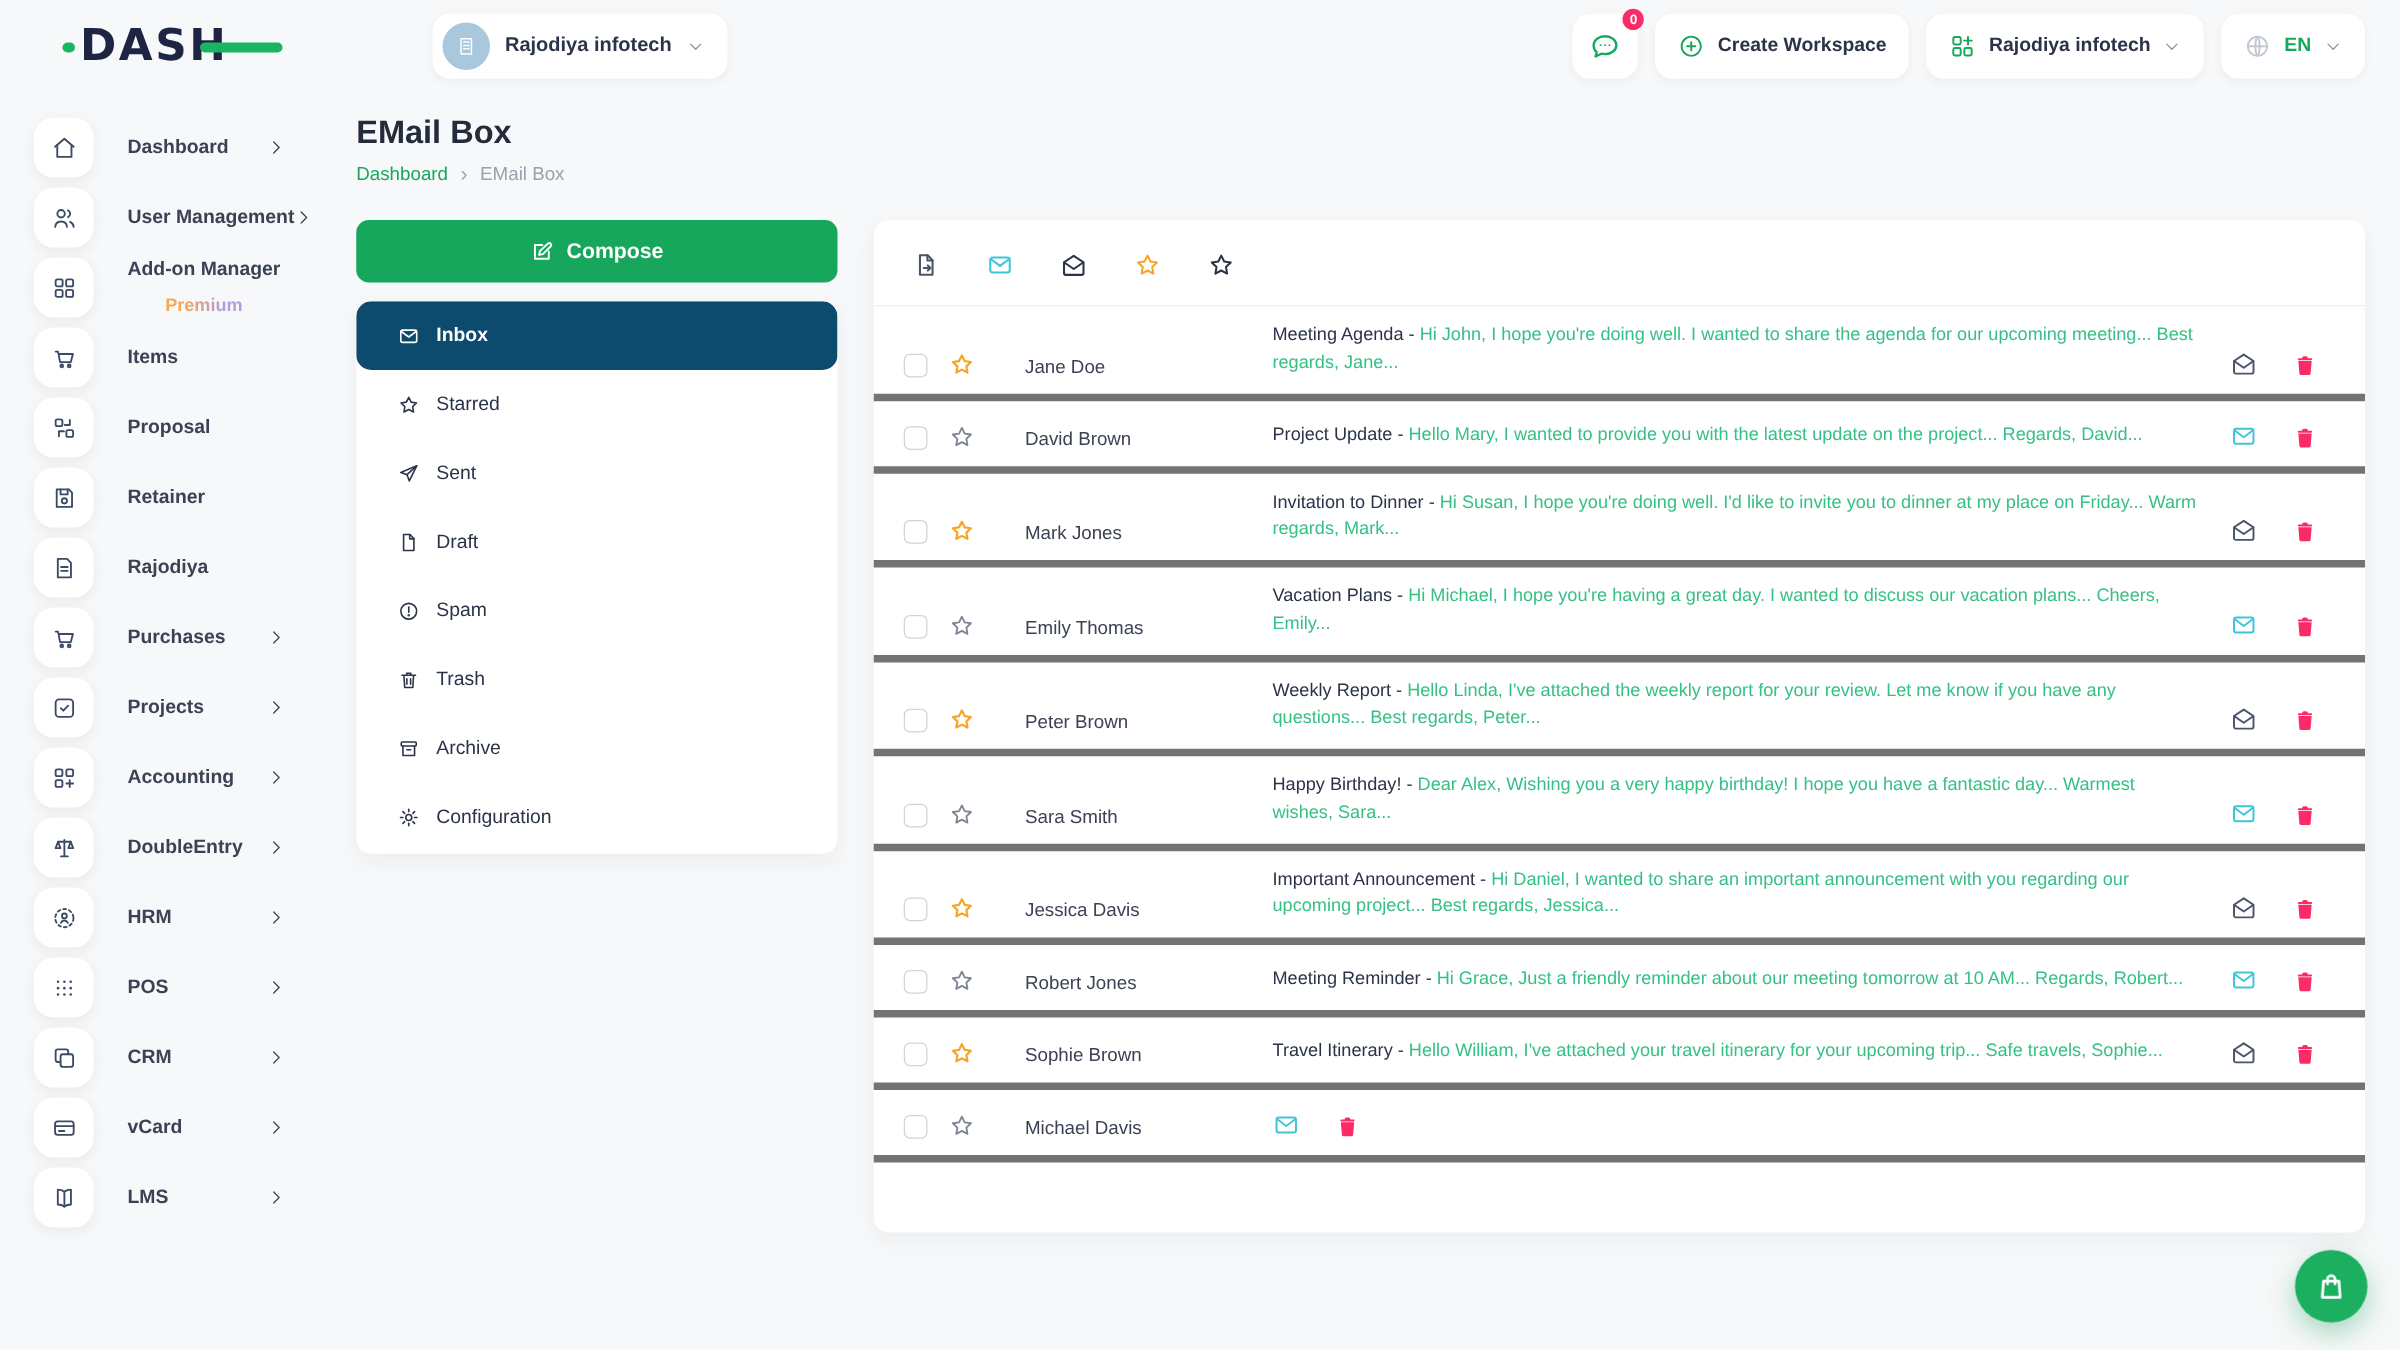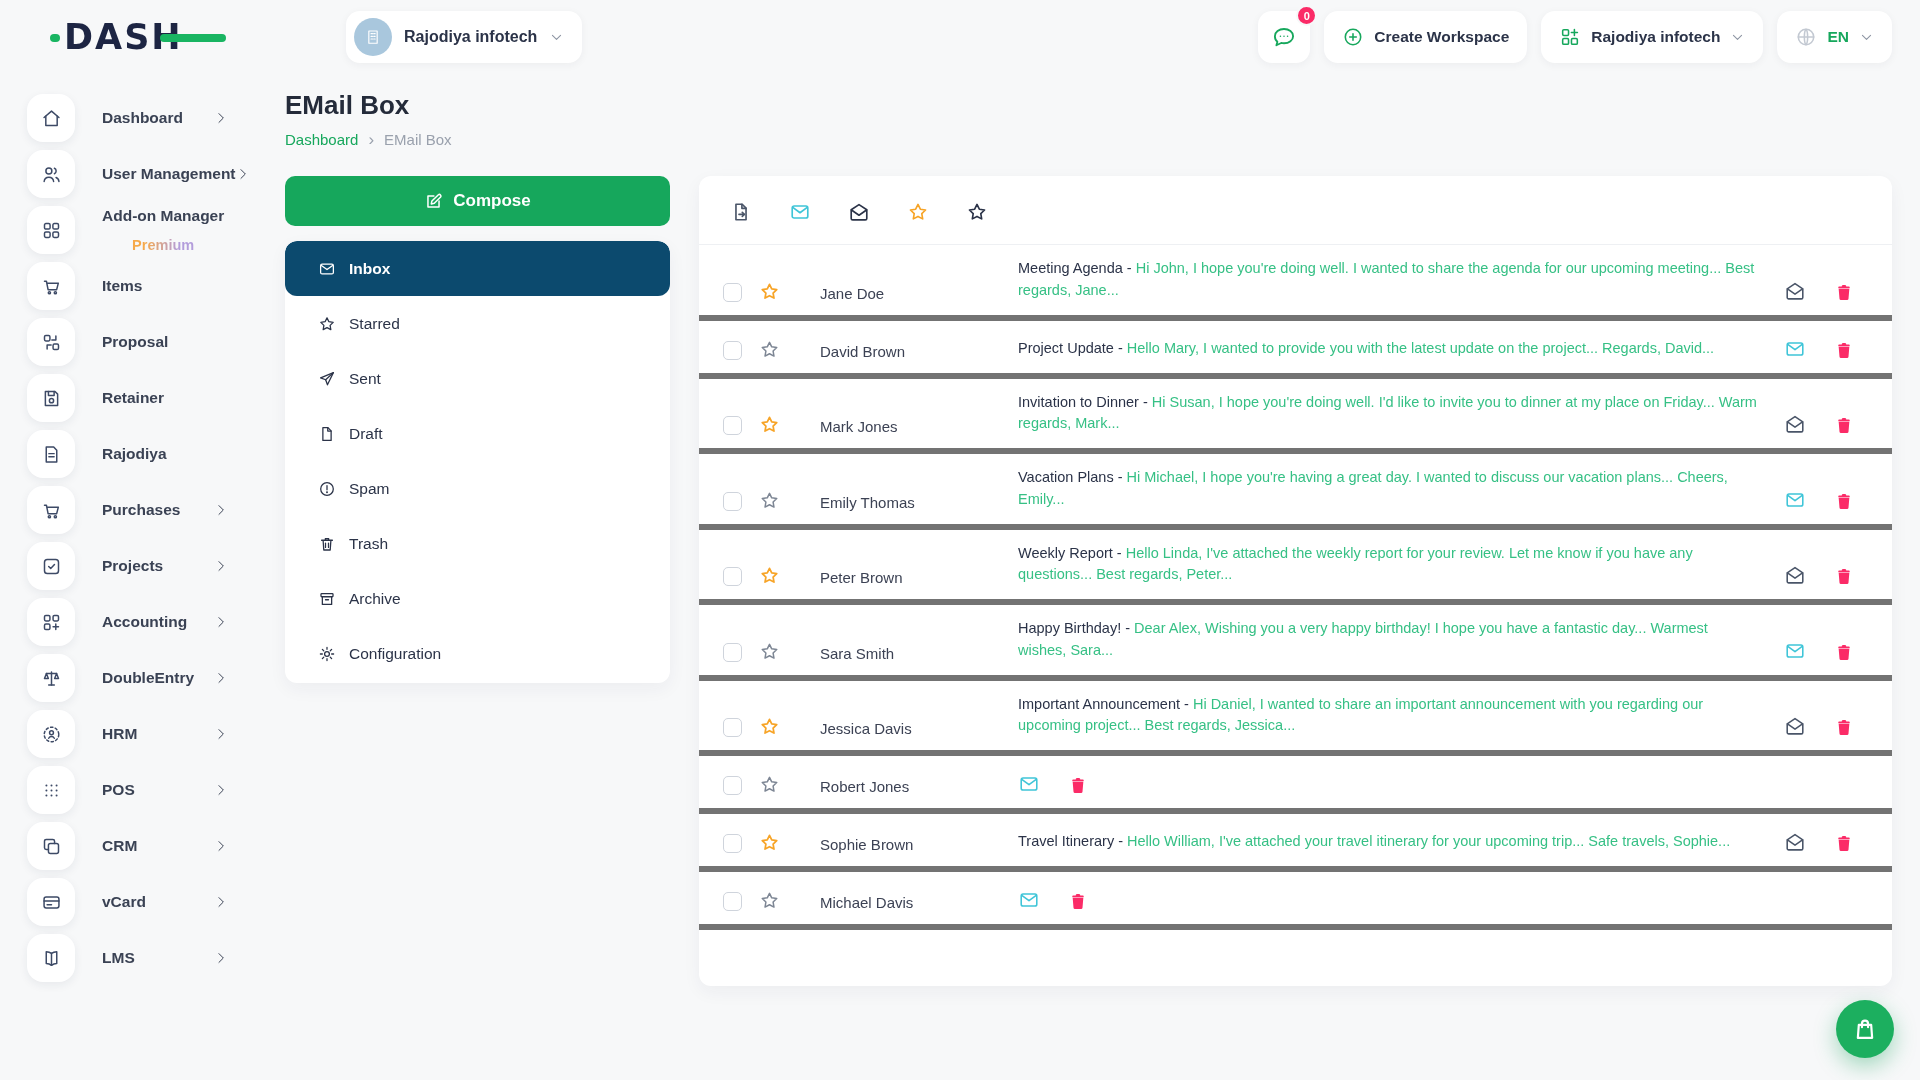--- a/index.html
+++ b/index.html
@@ -768,20 +768,21 @@
   </div>
 
   <div class="mail-row">
     <span class="cb"></span>
     <span class="row-star off">
               <svg class="ic" viewBox="0 0 24 24" aria-hidden="true">
                 <path d="M12 3.8l2.55 5.17 5.7.83-4.12 4.02.97 5.68L12 16.82 6.9 19.5l.97-5.68L3.75 9.8l5.7-.83z"></path>
               </svg>
             </span>
     <span class="row-name">Robert Jones</span>
+    <span class="row-text"><strong class="row-subject">Meeting Reminder</strong><strong class="row-sep"> - </strong><span class="row-preview">Hi Grace, Just a friendly reminder about our meeting tomorrow at 10 AM... Regards, Robert...</span></span>
     <span class="row-mailicon unread">
               <svg class="ic" viewBox="0 0 24 24" aria-hidden="true">
                 <rect x="3.5" y="5.5" width="17" height="13" rx="2"></rect>
                 <path d="M4.5 7.2l7.5 5.6 7.5-5.6"></path>
               </svg>
             </span>
     <span class="row-trash">
               <svg class="ic" viewBox="0 0 24 24" aria-hidden="true">
                 <g fill="currentColor" stroke="none">
                   <path d="M5.6 8.2h12.8l-1 11.9a1.7 1.7 0 01-1.7 1.55H8.3a1.7 1.7 0 01-1.7-1.55z"></path>

